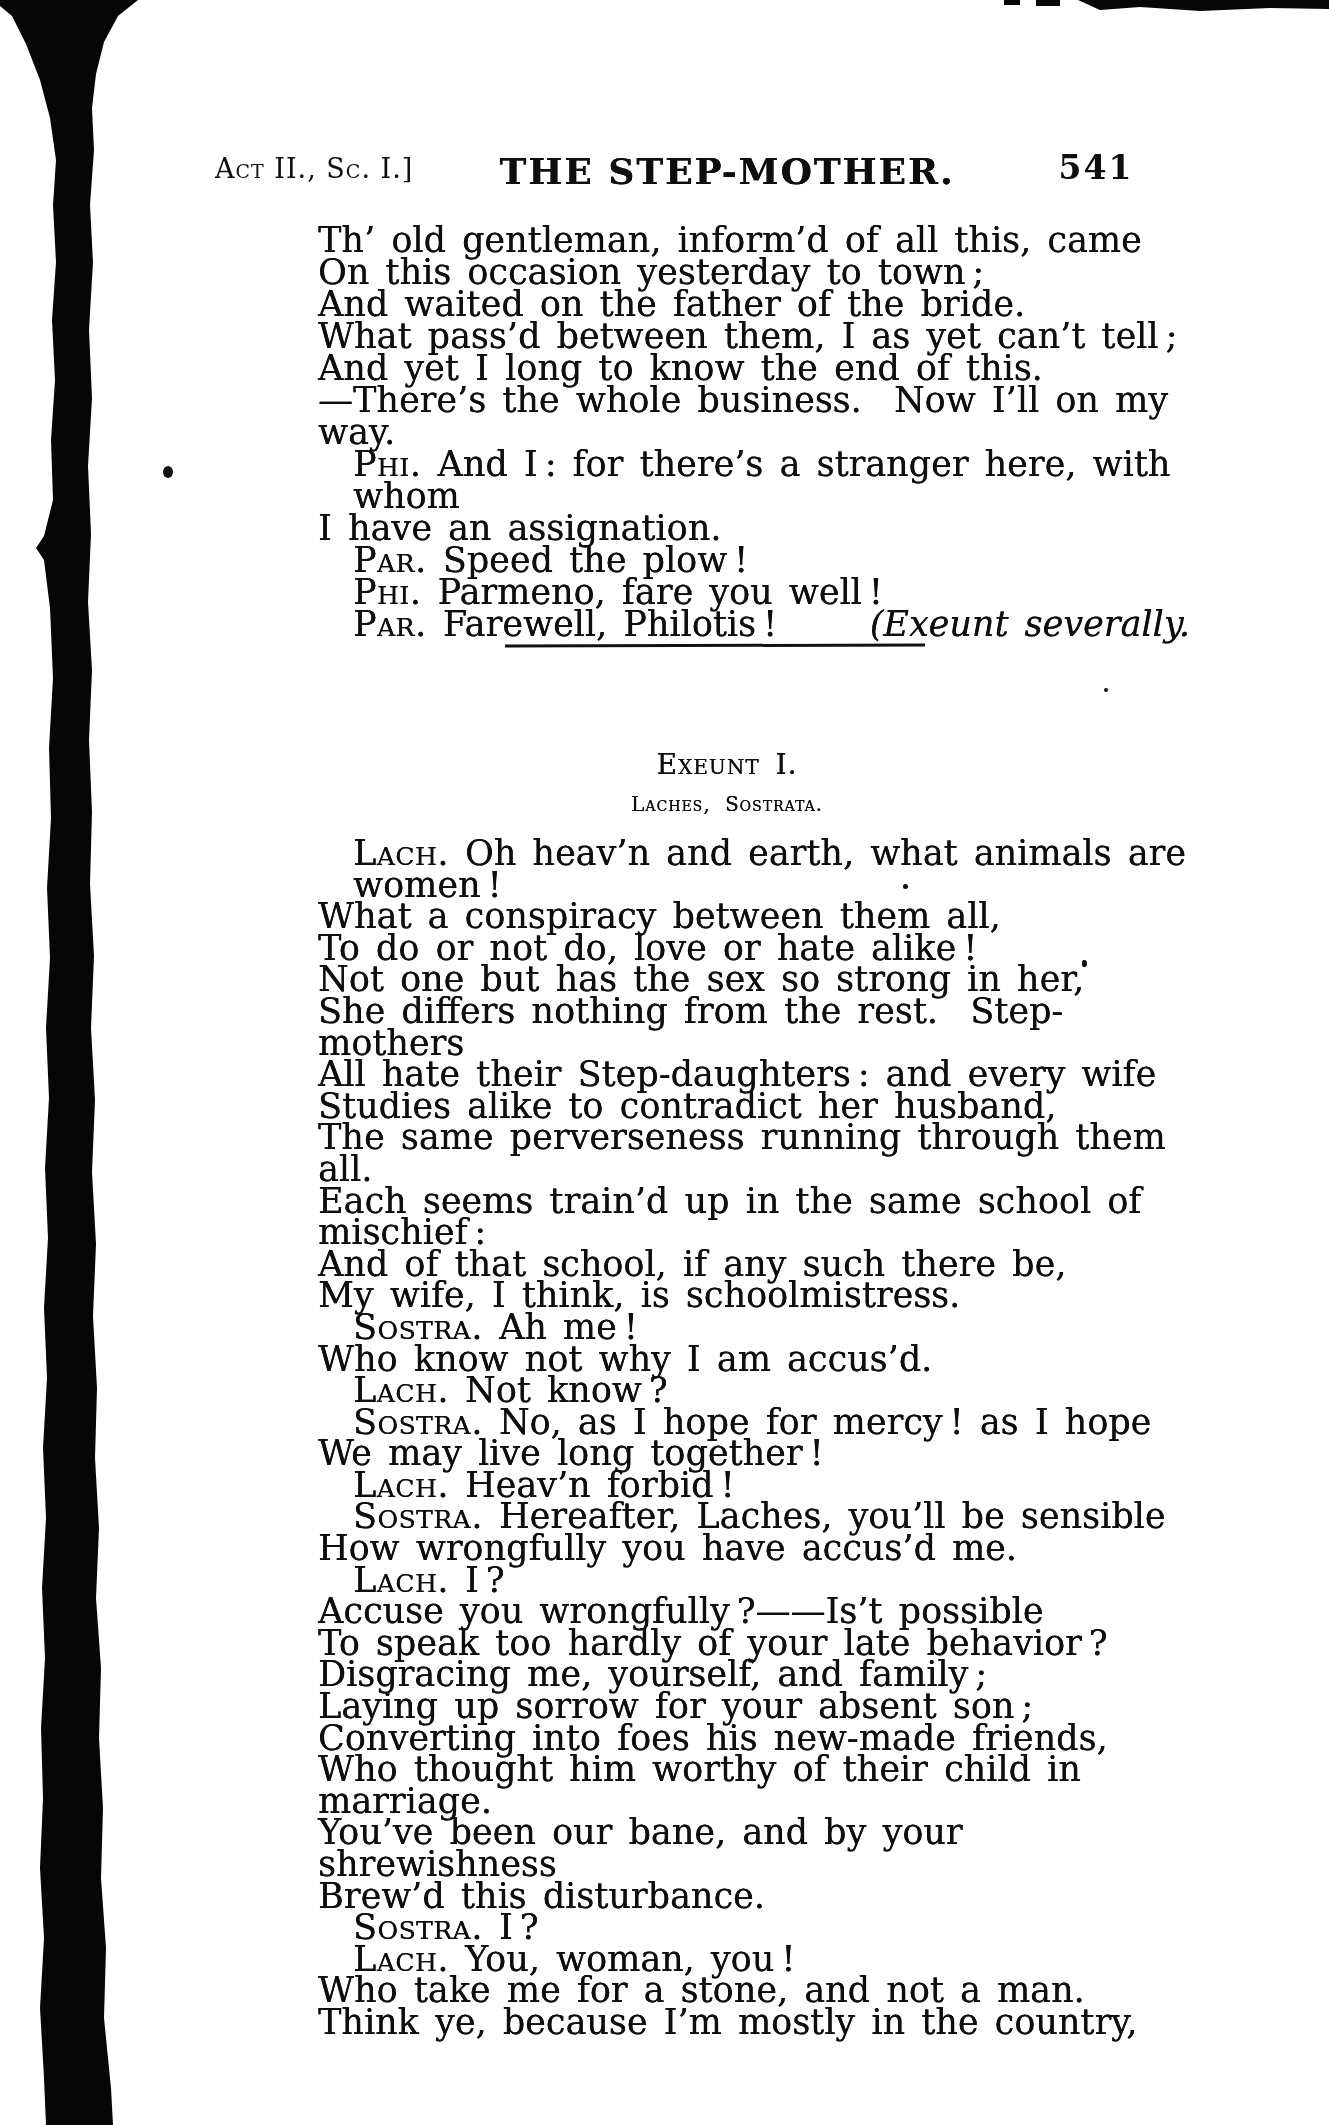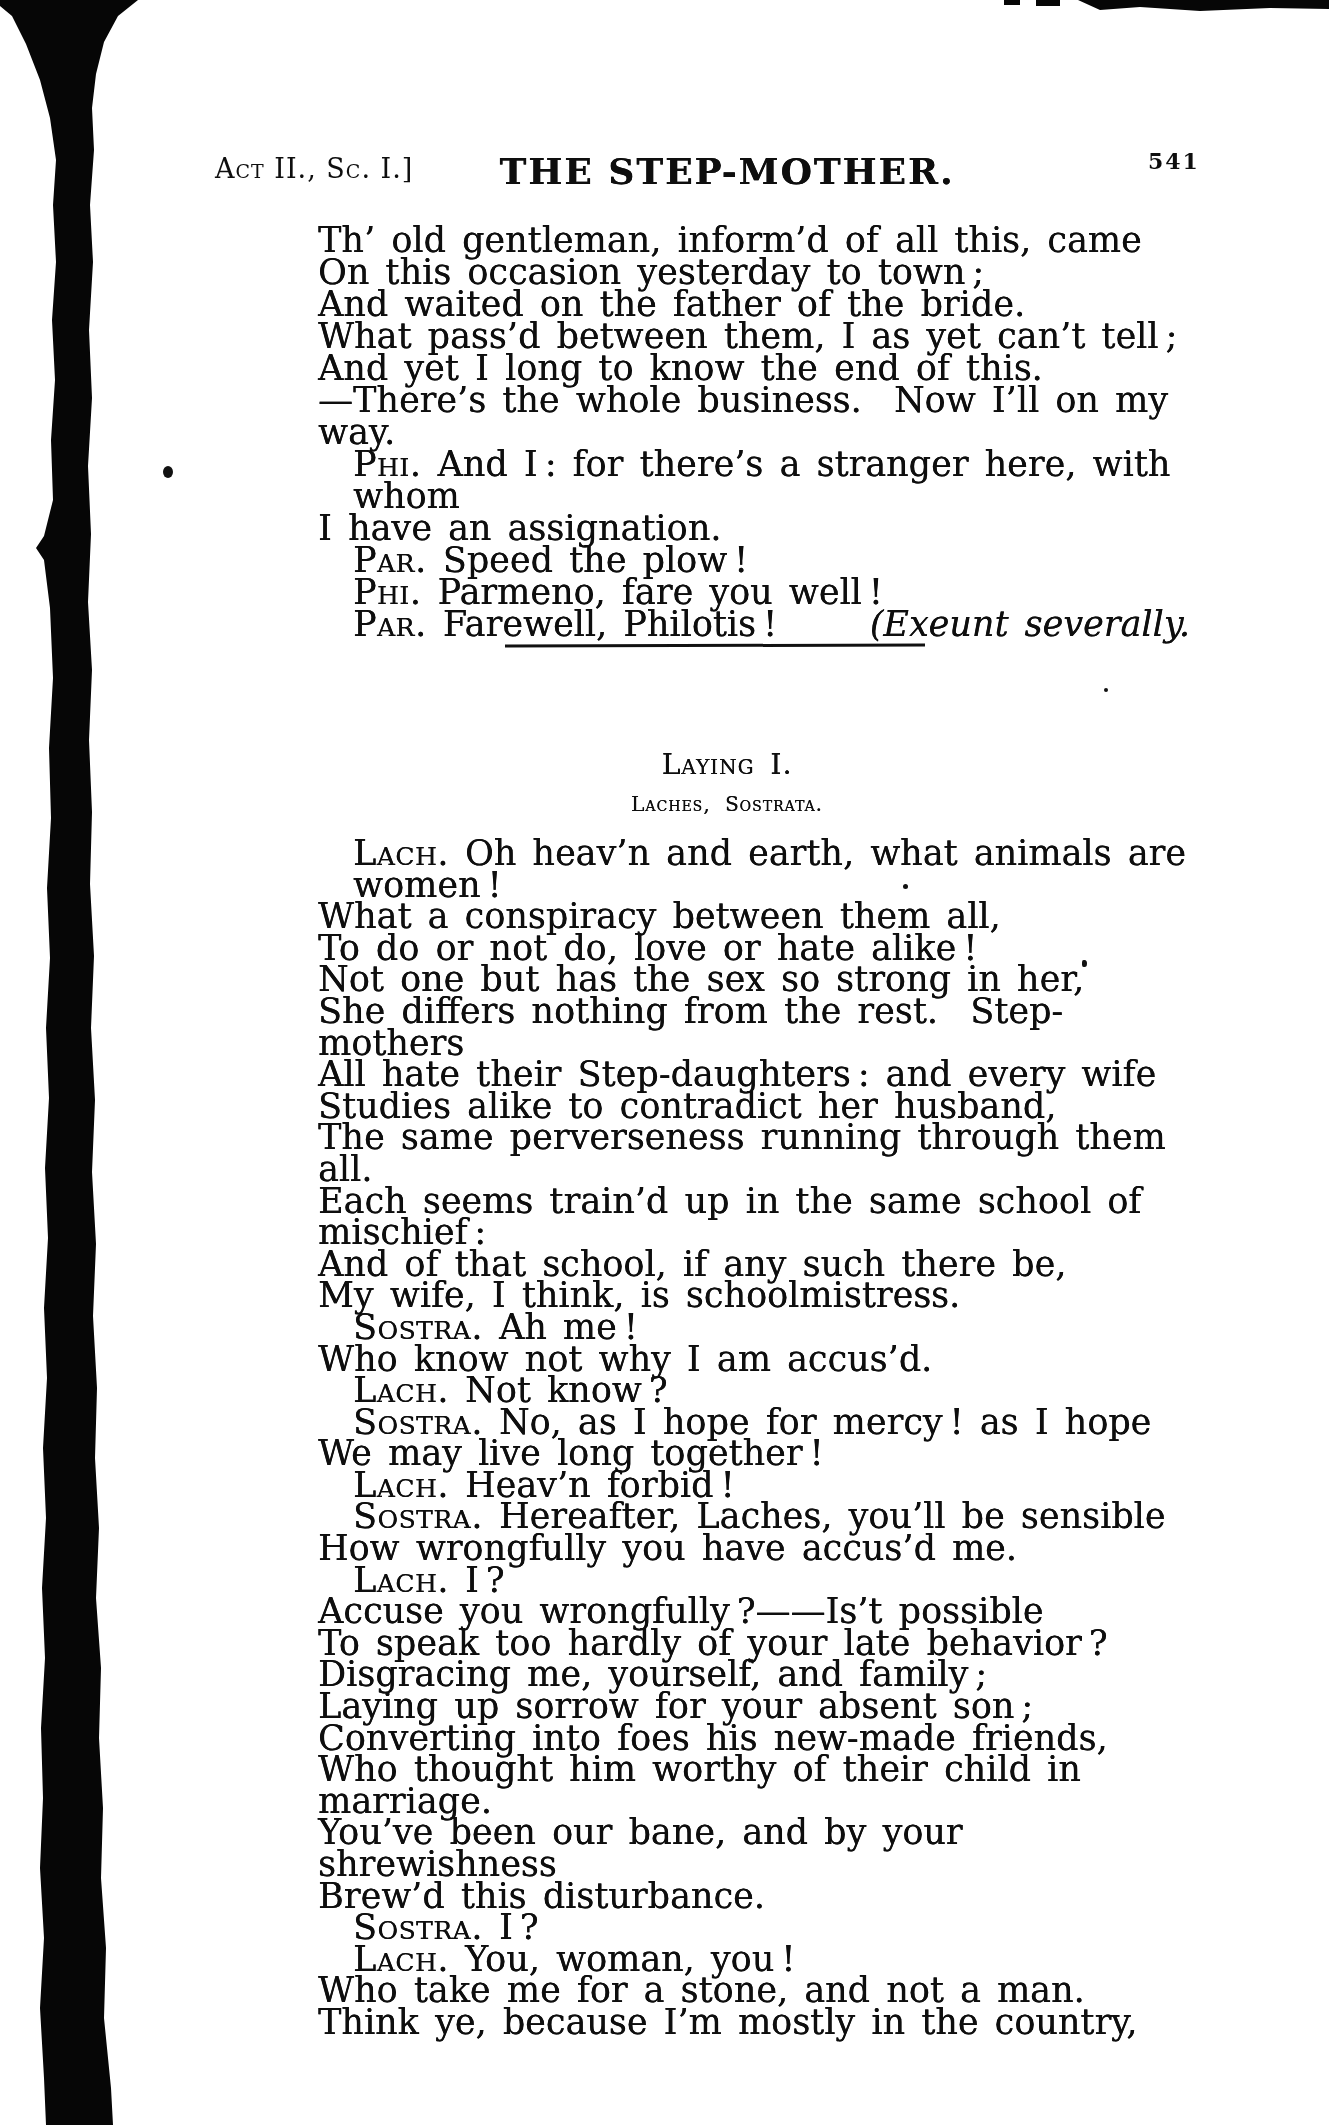--- a/index.html
+++ b/index.html
@@ -16,22 +16,22 @@
   .header-left{
     position:absolute;left:215px;top:3px;
     font-variant:small-caps;font-size:27px;letter-spacing:1px;
   }
   .header-title{
     position:absolute;left:318px;top:0;width:818px;text-align:center;
     font-size:36px;font-weight:700;letter-spacing:2px;
     text-shadow:0.3px 0.3px 0 #0e0e0e;
   }
   .header-page{
-    position:absolute;left:1148px;top:-2px;width:120px;text-align:left;
-    font-size:22px;font-weight:700;letter-spacing:2px;
+    position:absolute;left:1036px;top:-2px;width:120px;text-align:center;
+    font-size:33px;font-weight:700;letter-spacing:2px;
   }
   .textblock{
     position:absolute;left:318px;width:872px;
     font-size:35px;
     word-spacing:5px;
     white-space:pre-wrap;
     text-shadow:0.25px 0.25px 0 #0e0e0e;
   }
   #opening-block{top:224px;line-height:32px;}
   #dialogue-block{top:838px;line-height:31.6px;}
@@ -80,21 +80,21 @@
   <div class="header-row">
     <span class="header-left">Act II., Sc. I.]</span>
     <span class="header-title">THE STEP-MOTHER.</span>
     <span class="header-page">541</span>
   </div>
 
   <div class="textblock" id="opening-block"><div class="line"><span>Th’ old gentleman, inform’d of all this, came</span></div><div class="line"><span>On this occasion yesterday to town ;</span></div><div class="line"><span>And waited on the father of the bride.</span></div><div class="line"><span>What pass’d between them, I as yet can’t tell ;</span></div><div class="line"><span>And yet I long to know the end of this.</span></div><div class="line"><span>—There’s the whole business.  Now I’ll on my way.</span></div><div class="line indent"><span class="sc">Phi.</span> <span>And I : for there’s a stranger here, with whom</span></div><div class="line"><span>I have an assignation.</span></div><div class="line indent"><span class="sc">Par.</span> <span>Speed the plow !</span></div><div class="line indent"><span class="sc">Phi.</span> <span>Parmeno, fare you well !</span></div><div class="line indent"><span class="sc">Par.</span> <span>Farewell, Philotis !</span><span class="stage">(Exeunt severally.</span></div></div>
 
   <div class="divider"></div>
 
-  <div class="scene-heading">Laying I.</div>
+  <div class="scene-heading">Exeunt I.</div>
   <div class="characters-heading">Laches, Sostrata.</div>
 
   <div class="textblock" id="dialogue-block"><div class="line indent"><span class="sc">Lach.</span> <span>Oh heav’n and earth, what animals are women !</span></div><div class="line"><span>What a conspiracy between them all,</span></div><div class="line"><span>To do or not do, love or hate alike !</span></div><div class="line"><span>Not one but has the sex so strong in her,</span></div><div class="line"><span>She differs nothing from the rest.  Step-mothers</span></div><div class="line"><span>All hate their Step-daughters : and every wife</span></div><div class="line"><span>Studies alike to contradict her husband,</span></div><div class="line"><span>The same perverseness running through them all.</span></div><div class="line"><span>Each seems train’d up in the same school of mischief :</span></div><div class="line"><span>And of that school, if any such there be,</span></div><div class="line"><span>My wife, I think, is schoolmistress.</span></div><div class="line indent"><span class="sc">Sostra.</span> <span>Ah me !</span></div><div class="line"><span>Who know not why I am accus’d.</span></div><div class="line indent"><span class="sc">Lach.</span> <span>Not know ?</span></div><div class="line indent"><span class="sc">Sostra.</span> <span>No, as I hope for mercy ! as I hope</span></div><div class="line"><span>We may live long together !</span></div><div class="line indent"><span class="sc">Lach.</span> <span>Heav’n forbid !</span></div><div class="line indent"><span class="sc">Sostra.</span> <span>Hereafter, Laches, you’ll be sensible</span></div><div class="line"><span>How wrongfully you have accus’d me.</span></div><div class="line indent"><span class="sc">Lach.</span> <span>I ?</span></div><div class="line"><span>Accuse you wrongfully ?——Is’t possible</span></div><div class="line"><span>To speak too hardly of your late behavior ?</span></div><div class="line"><span>Disgracing me, yourself, and family ;</span></div><div class="line"><span>Laying up sorrow for your absent son ;</span></div><div class="line"><span>Converting into foes his new-made friends,</span></div><div class="line"><span>Who thought him worthy of their child in marriage.</span></div><div class="line"><span>You’ve been our bane, and by your shrewishness</span></div><div class="line"><span>Brew’d this disturbance.</span></div><div class="line indent"><span class="sc">Sostra.</span> <span>I ?</span></div><div class="line indent"><span class="sc">Lach.</span> <span>You, woman, you !</span></div><div class="line"><span>Who take me for a stone, and not a man.</span></div><div class="line"><span>Think ye, because I’m mostly in the country,</span></div></div>
 
   <div class="speck dot1"></div>
   <div class="speck dot2"></div>
   <div class="speck dot3"></div>
   <div class="speck dot4"></div>
 
 </div>

